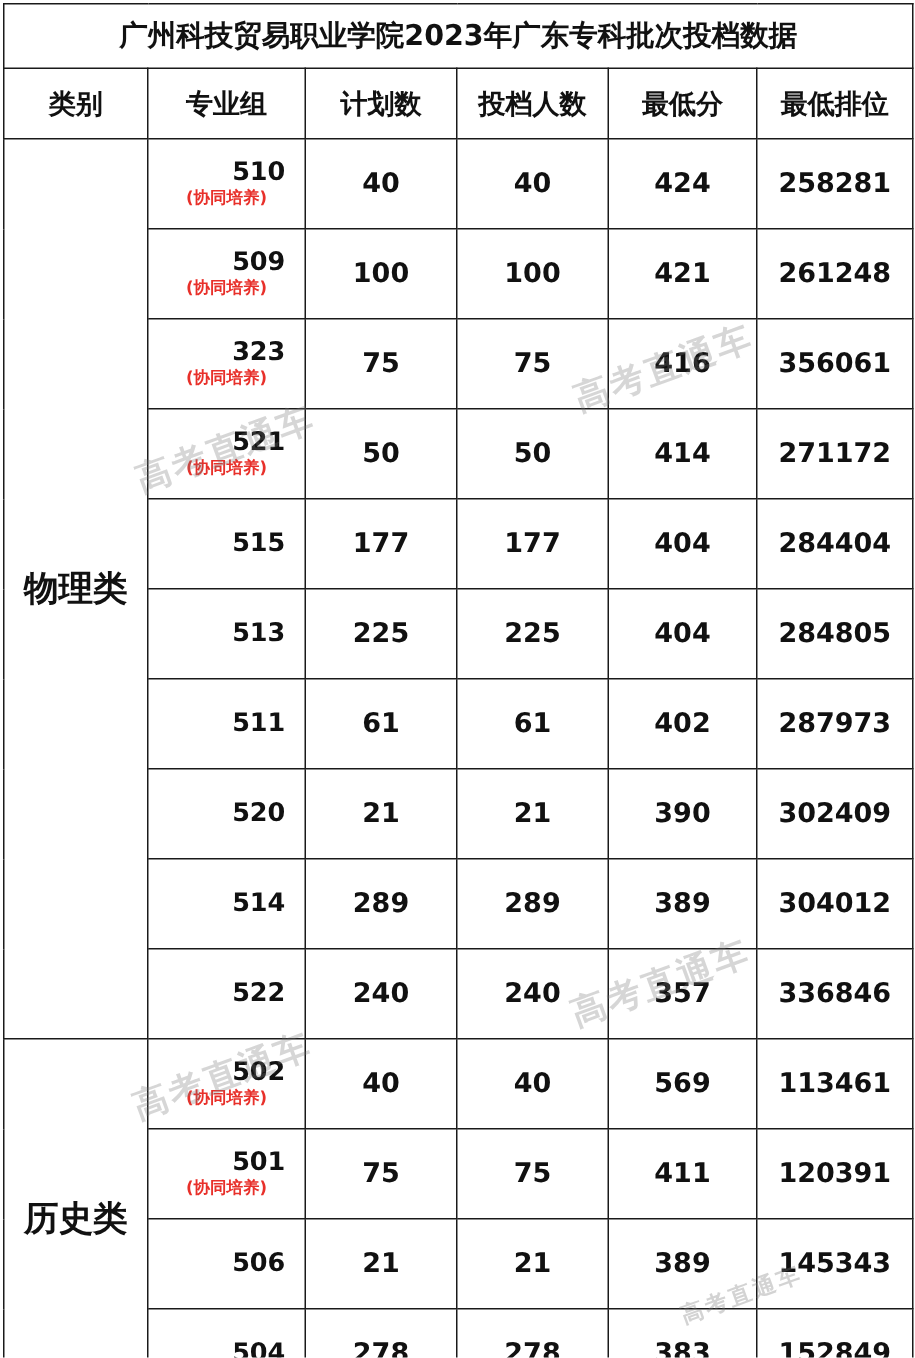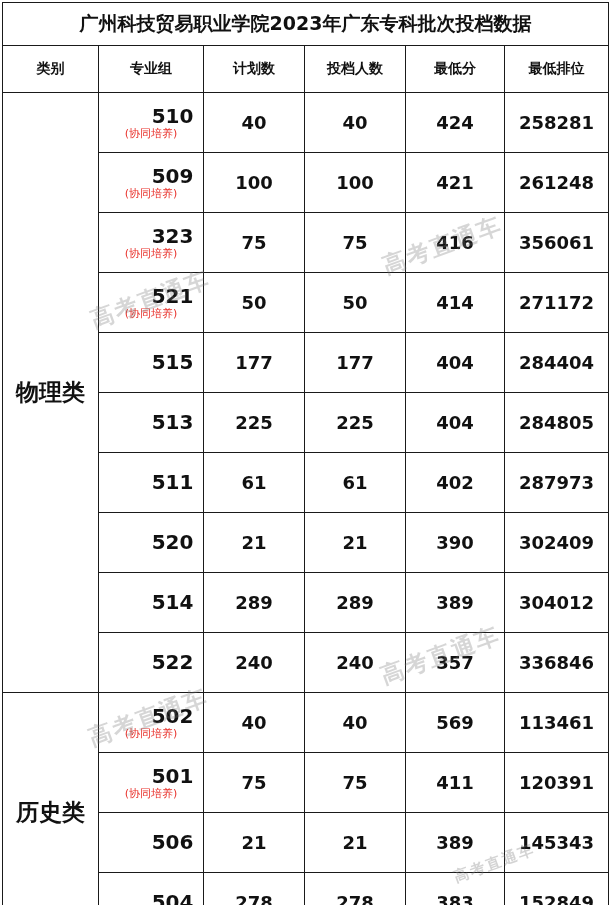--- a/index.html
+++ b/index.html
@@ -38,42 +38,42 @@
   .title-cell {
     height: 40px;
     font-size: 19px;
     letter-spacing: 0px;
     color: #0d0d0d;
     white-space: nowrap;
     margin-left: 48px;
   }
   .head-cell {
     height: 44px;
-    font-size: 14px;
+    font-size: 18px;
   }
   .body-cell {
     height: 57px;
     font-size: 18px;
   }
   .cat-cell {
     font-size: 23px;
   }
   .grp {
     line-height: 1.05;
   }
   .grp .code {
-    font-size: 20px;
+    font-size: 17px;
     display: block;
     padding-left: 43px;
   }
   .grp .note {
     display: block;
     font-size: 11px;
     color: #e8302a;
-    font-weight: normal;
+    font-weight: bold;
     margin-top: 1px;
   }
   
   col.c0 { width: 96px; }
   col.c1 { width: 105px; }
   col.c2 { width: 101px; }
   col.c3 { width: 101px; }
   col.c4 { width: 99px; }
   col.c5 { width: 104px; }
 

